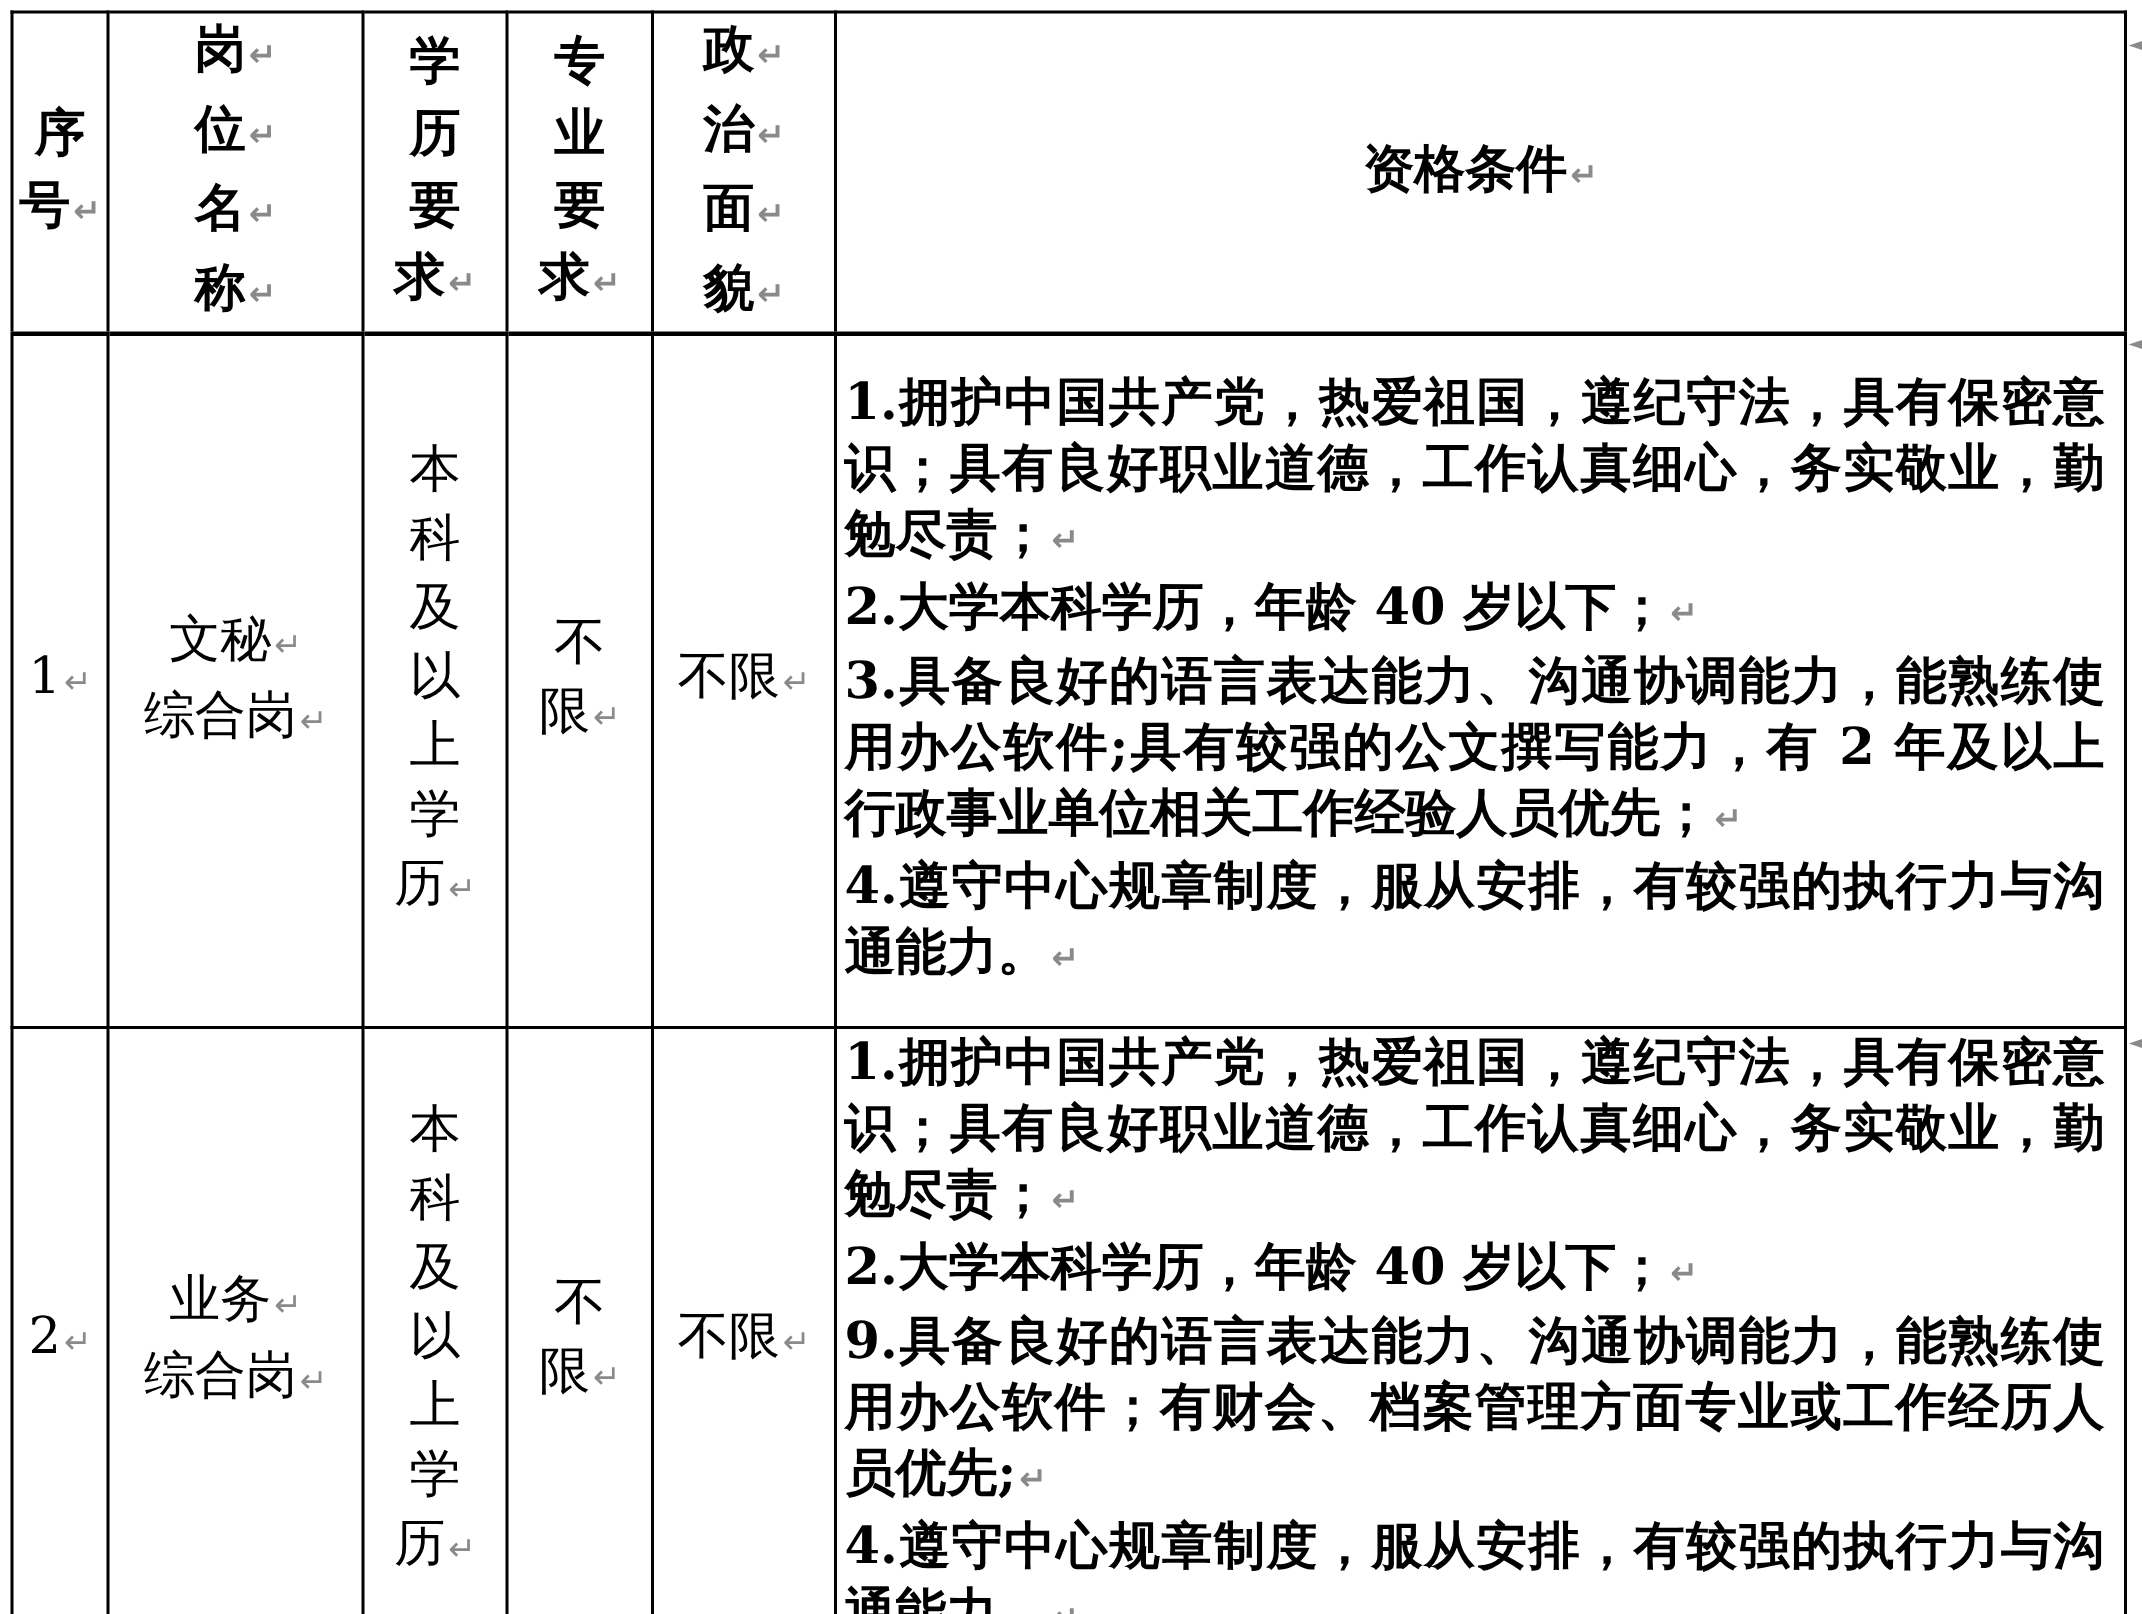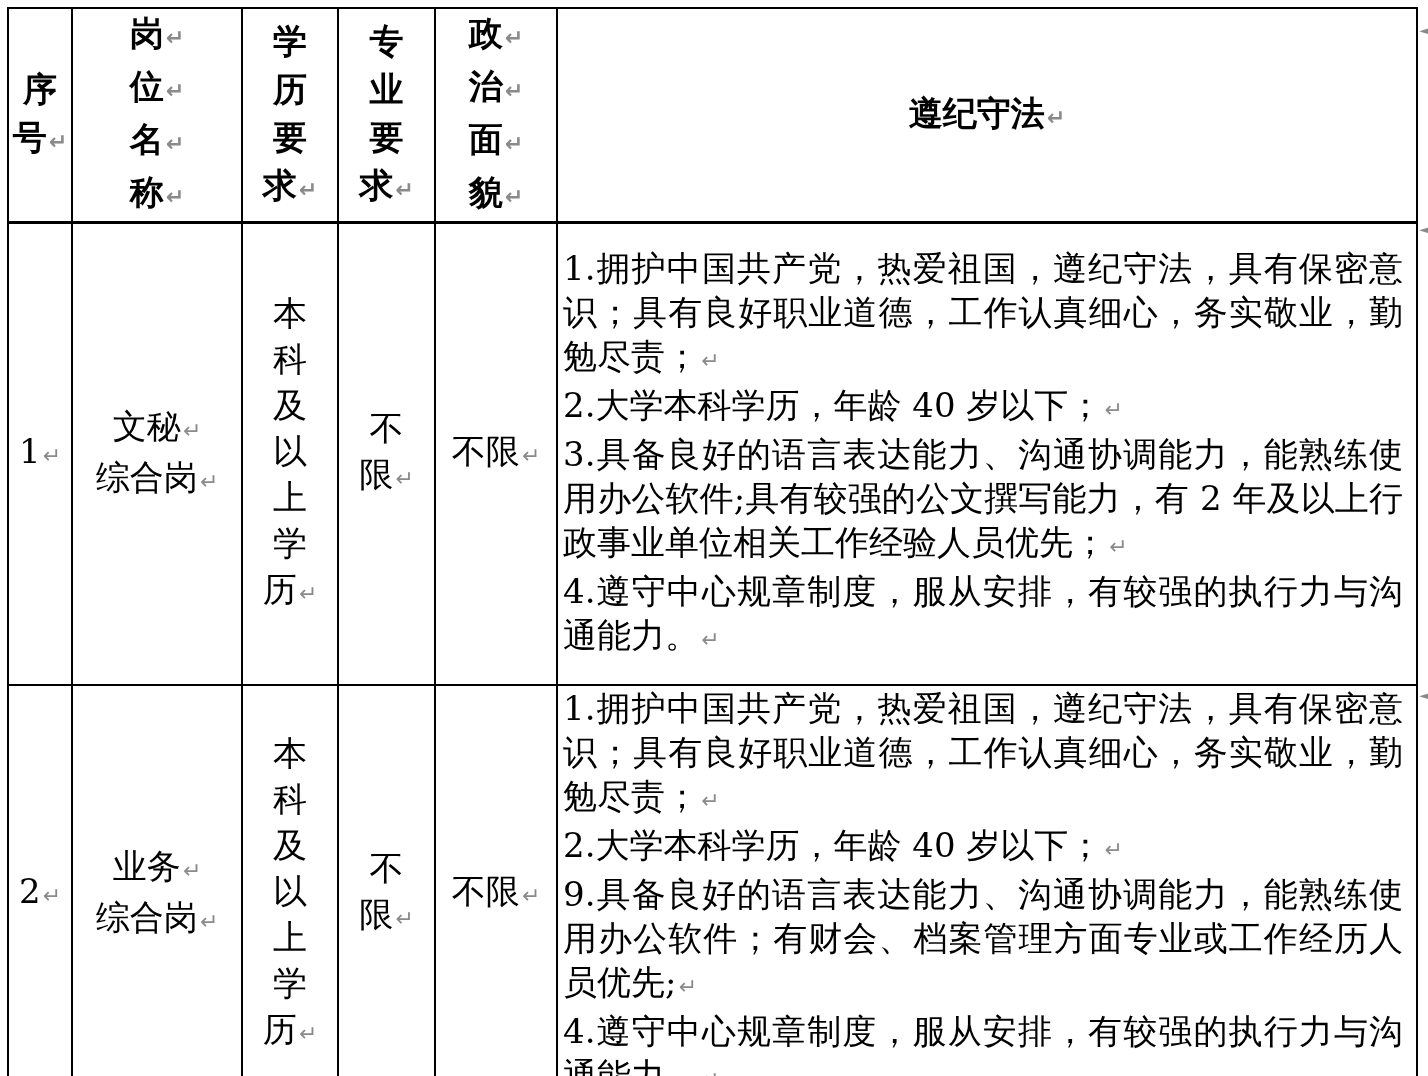--- a/index.html
+++ b/index.html
@@ -23,21 +23,21 @@
   tr.r0{height:462px;}
   tr.r1{height:395px;}
   .line{line-height:46px;white-space:nowrap;}
   tr.hdr .line{line-height:48px;}
   td.qual{
     text-align:justify;vertical-align:middle;
     padding:0 13px 0 5px;
   }
   td.qual .para{
     text-align:justify;line-height:44px;
-    font-weight:normal;
+    font-weight:bold;
   }
   .pmark{
     color:#8a8a8a;font-size:22px;
     font-family:"DejaVu Sans","Liberation Sans",sans-serif;
     margin-left:2px;vertical-align:baseline;
   }
   .rowend{
     position:absolute;left:1419px;color:#8a8a8a;font-size:14px;
     font-family:"DejaVu Sans","Liberation Sans",sans-serif;
     line-height:14px;
@@ -82,21 +82,21 @@
           <div class="line"><span>要</span></div>
           <div class="line"><span>求</span><span class="pmark">↵</span></div>
         </td>
       <td>
           <div class="line"><span>政</span><span class="pmark">↵</span></div>
           <div class="line"><span>治</span><span class="pmark">↵</span></div>
           <div class="line"><span>面</span><span class="pmark">↵</span></div>
           <div class="line"><span>貌</span><span class="pmark">↵</span></div>
         </td>
       <td>
-          <div class="line"><span>遵纪守法</span><span class="pmark">↵</span></div>
+          <div class="line"><span>资格条件</span><span class="pmark">↵</span></div>
         </td>
     </tr>
     <tr class="r0">
       <td>
           <div class="line"><span>1</span><span class="pmark">↵</span></div>
         </td>
       <td>
           <div class="line"><span>文秘</span><span class="pmark">↵</span></div>
           <div class="line"><span>综合岗</span><span class="pmark">↵</span></div>
         </td>

